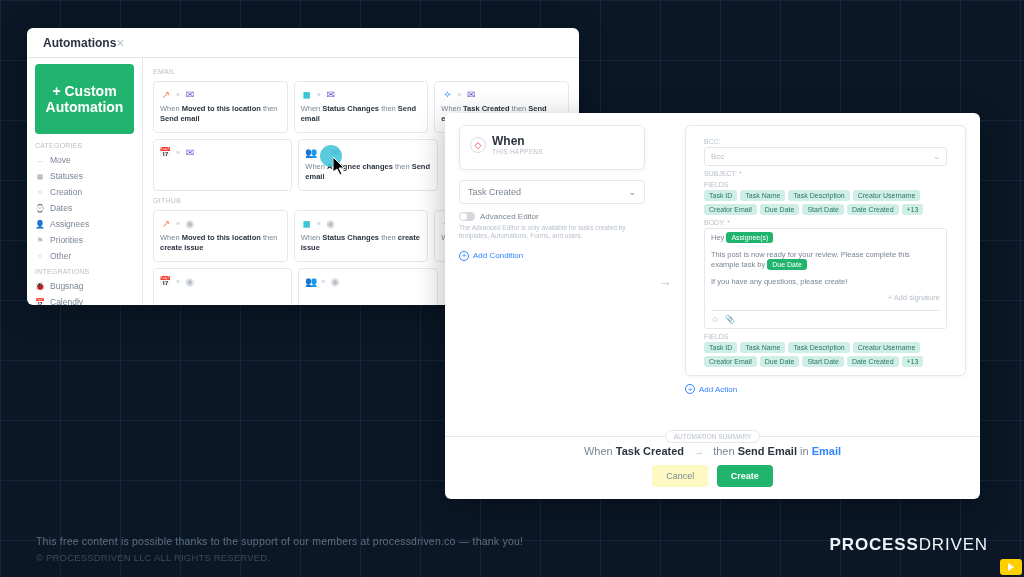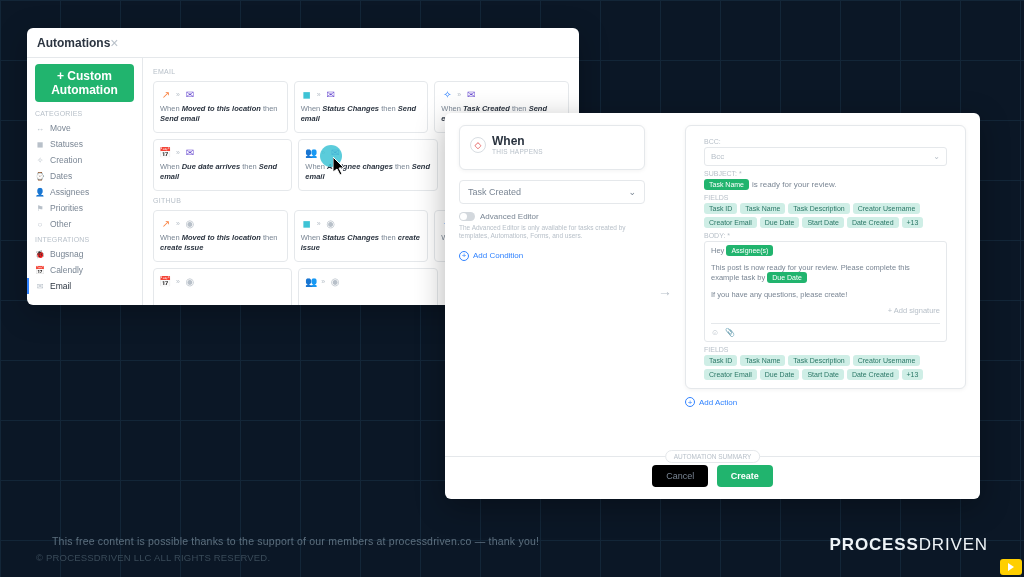--- a/index.html
+++ b/index.html
@@ -31,46 +31,46 @@
     color:var(--text);
   }
 
   
   .auto-panel{
     position:absolute;left:27px;top:28px;width:552px;height:277px;
     background:var(--panel);border-radius:6px;
     box-shadow:0 8px 30px rgba(0,0,0,.25);
     overflow:hidden;
   }
-  .auto-header{display:flex;align-items:center;height:30px;border-bottom:1px solid var(--panel-border);padding:0 10px;}
+  .auto-header{display:flex;align-items:center;height:30px;border-bottom:1px solid var(--panel-border);padding:0 16px;}
   .auto-title{font-weight:600;font-size:12px;}
   .auto-tabs{display:flex;margin-left:auto;margin-right:auto;gap:18px;font-size:10px;color:var(--text-faint);}
   .auto-tab{padding:6px 2px;}
   .auto-tab.active{color:var(--text);border-bottom:2px solid var(--accent);margin-bottom:-1px;}
   .auto-close{color:var(--text-faint);font-size:14px;line-height:1;}
   .auto-body{display:flex;height:calc(100% - 30px);}
   .auto-side{width:116px;border-right:1px solid var(--panel-border);padding:6px 8px;font-size:8.5px;color:var(--text-dim);}
-  .btn-custom{background:var(--green);color:#fff;font-size:12px;font-weight:600;padding:5px 6px;border-radius:4px;text-align:center;margin-bottom:8px;}
+  .btn-custom{background:var(--green);color:#fff;font-size:14px;font-weight:600;padding:19px 6px;border-radius:4px;text-align:center;margin-bottom:8px;}
   .side-label{font-size:7px;color:var(--text-faint);letter-spacing:.03em;margin:4px 0 3px;}
   .side-item{display:flex;align-items:center;gap:5px;padding:3px 0;}
   .side-item .ico{width:10px;height:10px;display:inline-flex;align-items:center;justify-content:center;font-size:8px;color:var(--text-faint);}
   .side-item.active{color:var(--text);border-left:2px solid var(--blue);margin-left:-8px;padding-left:6px;}
 
   .auto-main{flex:1;overflow:auto;padding:6px 10px;}
   .sec-label{font-size:7px;color:var(--text-faint);margin:4px 0 6px;letter-spacing:.04em;}
   .card-row{display:flex;gap:6px;margin-bottom:6px;}
   .card{flex:1;border:1px solid var(--panel-border);border-radius:4px;padding:6px;min-height:52px;}
   .card-icons{display:flex;align-items:center;gap:4px;font-size:10px;color:var(--text-faint);margin-bottom:4px;}
   .ci{display:inline-flex;width:12px;height:12px;align-items:center;justify-content:center;font-size:10px;}
   .ci.purple{color:var(--purple);}
   .ci.orange{color:var(--orange);}
   .ci.blue{color:var(--blue);}
   .ci.teal{color:var(--accent);}
   .card-text{font-size:7.5px;color:var(--text-dim);line-height:1.3;}
-  .card-text b{color:var(--text);font-weight:600;font-style:italic;}
+  .card-text b{color:var(--text);font-weight:600;}
 
   
   .builder{
     position:absolute;left:445px;top:113px;width:535px;height:386px;
     background:var(--panel);border-radius:6px;
     box-shadow:0 8px 30px rgba(0,0,0,.3);
     display:flex;flex-direction:column;
   }
   .builder-body{flex:1;display:flex;padding:12px 14px 0;}
   .when-col{width:186px;}
@@ -104,30 +104,30 @@
   .add-action .plus{width:10px;height:10px;border:1px solid var(--blue);border-radius:50%;display:flex;align-items:center;justify-content:center;font-size:8px;}
 
   .builder-footer{border-top:1px solid var(--panel-border);padding:8px 14px 12px;position:relative;}
   .summary-chip{position:absolute;top:-7px;left:50%;transform:translateX(-50%);background:#fff;border:1px solid var(--panel-border);border-radius:10px;font-size:6.5px;color:var(--text-faint);padding:2px 8px;}
   .summary{text-align:center;font-size:11px;color:var(--text-dim);margin-bottom:8px;}
   .summary b{color:var(--text);font-weight:600;}
   .summary .em{color:var(--blue);}
   .summary .arr{display:inline-block;margin:0 6px;color:var(--text-faint);}
   .footer-btns{text-align:center;}
   .btn{display:inline-block;font-size:9px;padding:6px 14px;border-radius:4px;margin:0 2px;}
-  .btn.cancel{background:#000000;color:var(--text-dim);}
+  .btn.cancel{background:#fef9c3;color:var(--text-dim);}
   .btn.create{background:var(--green);color:#fff;font-weight:600;}
 
   
   .cursor-spot{position:absolute;left:320px;top:145px;z-index:5;pointer-events:none;}
   .spot{width:22px;height:22px;background:var(--accent);border-radius:50%;opacity:.85;}
   .cursor-arrow{position:absolute;left:333px;top:157px;z-index:6;pointer-events:none;}
 
   
-  .credit{position:absolute;left:52px;bottom:30px;color:#5d6f7e;font-size:10.5px;letter-spacing:.02em;}
+  .credit{position:absolute;left:36px;bottom:30px;color:#5d6f7e;font-size:10.5px;letter-spacing:.02em;}
   .copyright{position:absolute;left:36px;bottom:14px;color:#3a4b59;font-size:9.5px;letter-spacing:.02em;}
   .brand{position:absolute;right:36px;bottom:22px;color:#eef4f8;font-weight:700;font-size:17px;letter-spacing:.05em;font-family:Arial,sans-serif;}
   .brand span{font-weight:400;}
   .yt{position:absolute;right:2px;bottom:2px;width:22px;height:16px;background:#ffcf00;border-radius:3px;display:flex;align-items:center;justify-content:center;}
   .yt::after{content:"";border-left:6px solid #fff;border-top:4px solid transparent;border-bottom:4px solid transparent;}
 </style>
 </head>
 <body>
 
 <div class="auto-panel">
@@ -213,21 +213,20 @@
             <div class="card-text">When <b>Task Created</b> then <b>Send email</b></div>
           </div>
         </div>
       <div id="email-row2" class="card-row">
           <div class="card">
             <div class="card-icons">
               <span class="ci orange">📅</span>
               <span style="font-size:7px;">»</span>
               <span class="ci purple">✉</span>
             </div>
-            <div class="card-text">When <b>Due date arrives</b> then <b>Send email</b></div>
           </div>
           <div class="card">
             <div class="card-icons">
               <span class="ci blue">👥</span>
               <span style="font-size:7px;">»</span>
               <span class="ci purple">✉</span>
             </div>
             <div class="card-text">When <b>Assignee changes</b> then <b>Send email</b></div>
           </div>
           <div style="flex: 1 1 0%;"></div>
@@ -318,24 +317,20 @@
 
     <div class="action-col">
       <div class="action-card">
         <div class="fld-label">BCC:</div>
         <div class="bcc-box">
           <span>Bcc</span>
           <span>⌄</span>
         </div>
 
         <div class="fld-label">SUBJECT: *</div>
-        <div class="subj-line">
-          <span class="pill green">Task Name</span>
-          <span>is ready for your review.</span>
-        </div>
 
         <div class="fld-label">FIELDS</div>
         <div class="subj-line" id="fields1">
             <span class="pill">Task ID</span>
             <span class="pill">Task Name</span>
             <span class="pill">Task Description</span>
             <span class="pill">Creator Username</span>
             <span class="pill">Creator Email</span>
             <span class="pill">Due Date</span>
             <span class="pill">Start Date</span>
@@ -377,20 +372,25 @@
 
       <div class="add-action">
         <span class="plus">+</span>
         <span>Add Action</span>
       </div>
     </div>
   </div>
 
   <div class="builder-footer">
     <div class="summary-chip">AUTOMATION SUMMARY</div>
+    <div class="summary">
+      <span>When </span><b>Task Created</b>
+      <span class="arr">→</span>
+      <span>then </span><b>Send Email</b><span> in </span><b class="em">Email</b>
+    </div>
     <div class="footer-btns">
       <span class="btn cancel">Cancel</span>
       <span class="btn create">Create</span>
     </div>
   </div>
 </div>
 
 <div class="credit">This free content is possible thanks to the support of our members at processdriven.co — thank you!</div>
 <div class="copyright">© PROCESSDRIVEN LLC ALL RIGHTS RESERVED.</div>
 <div class="brand">

